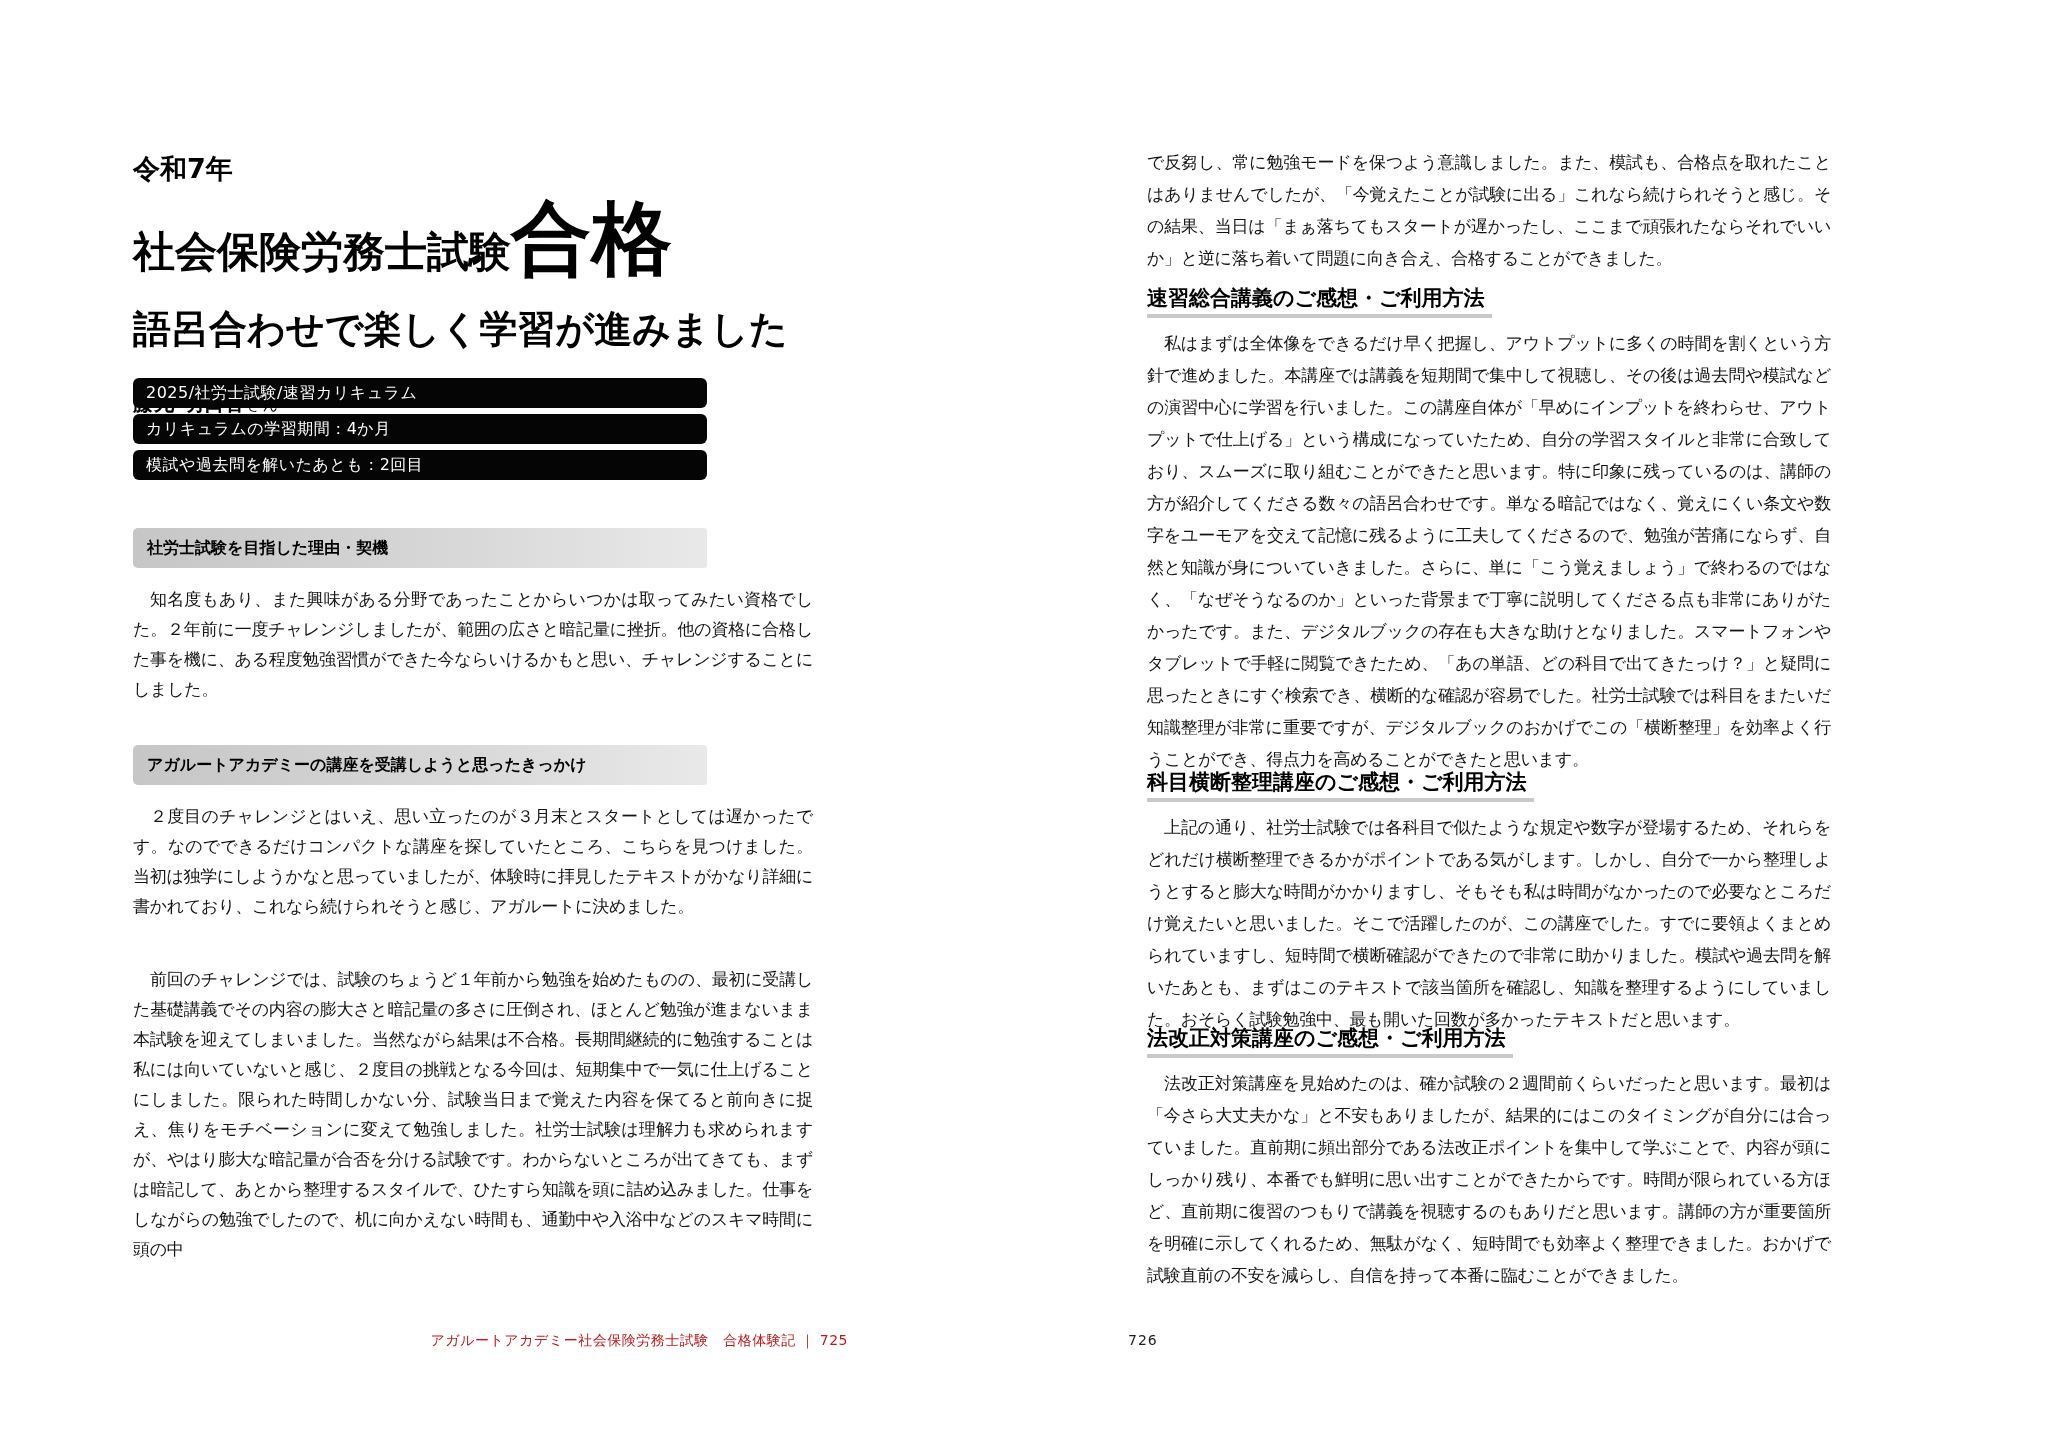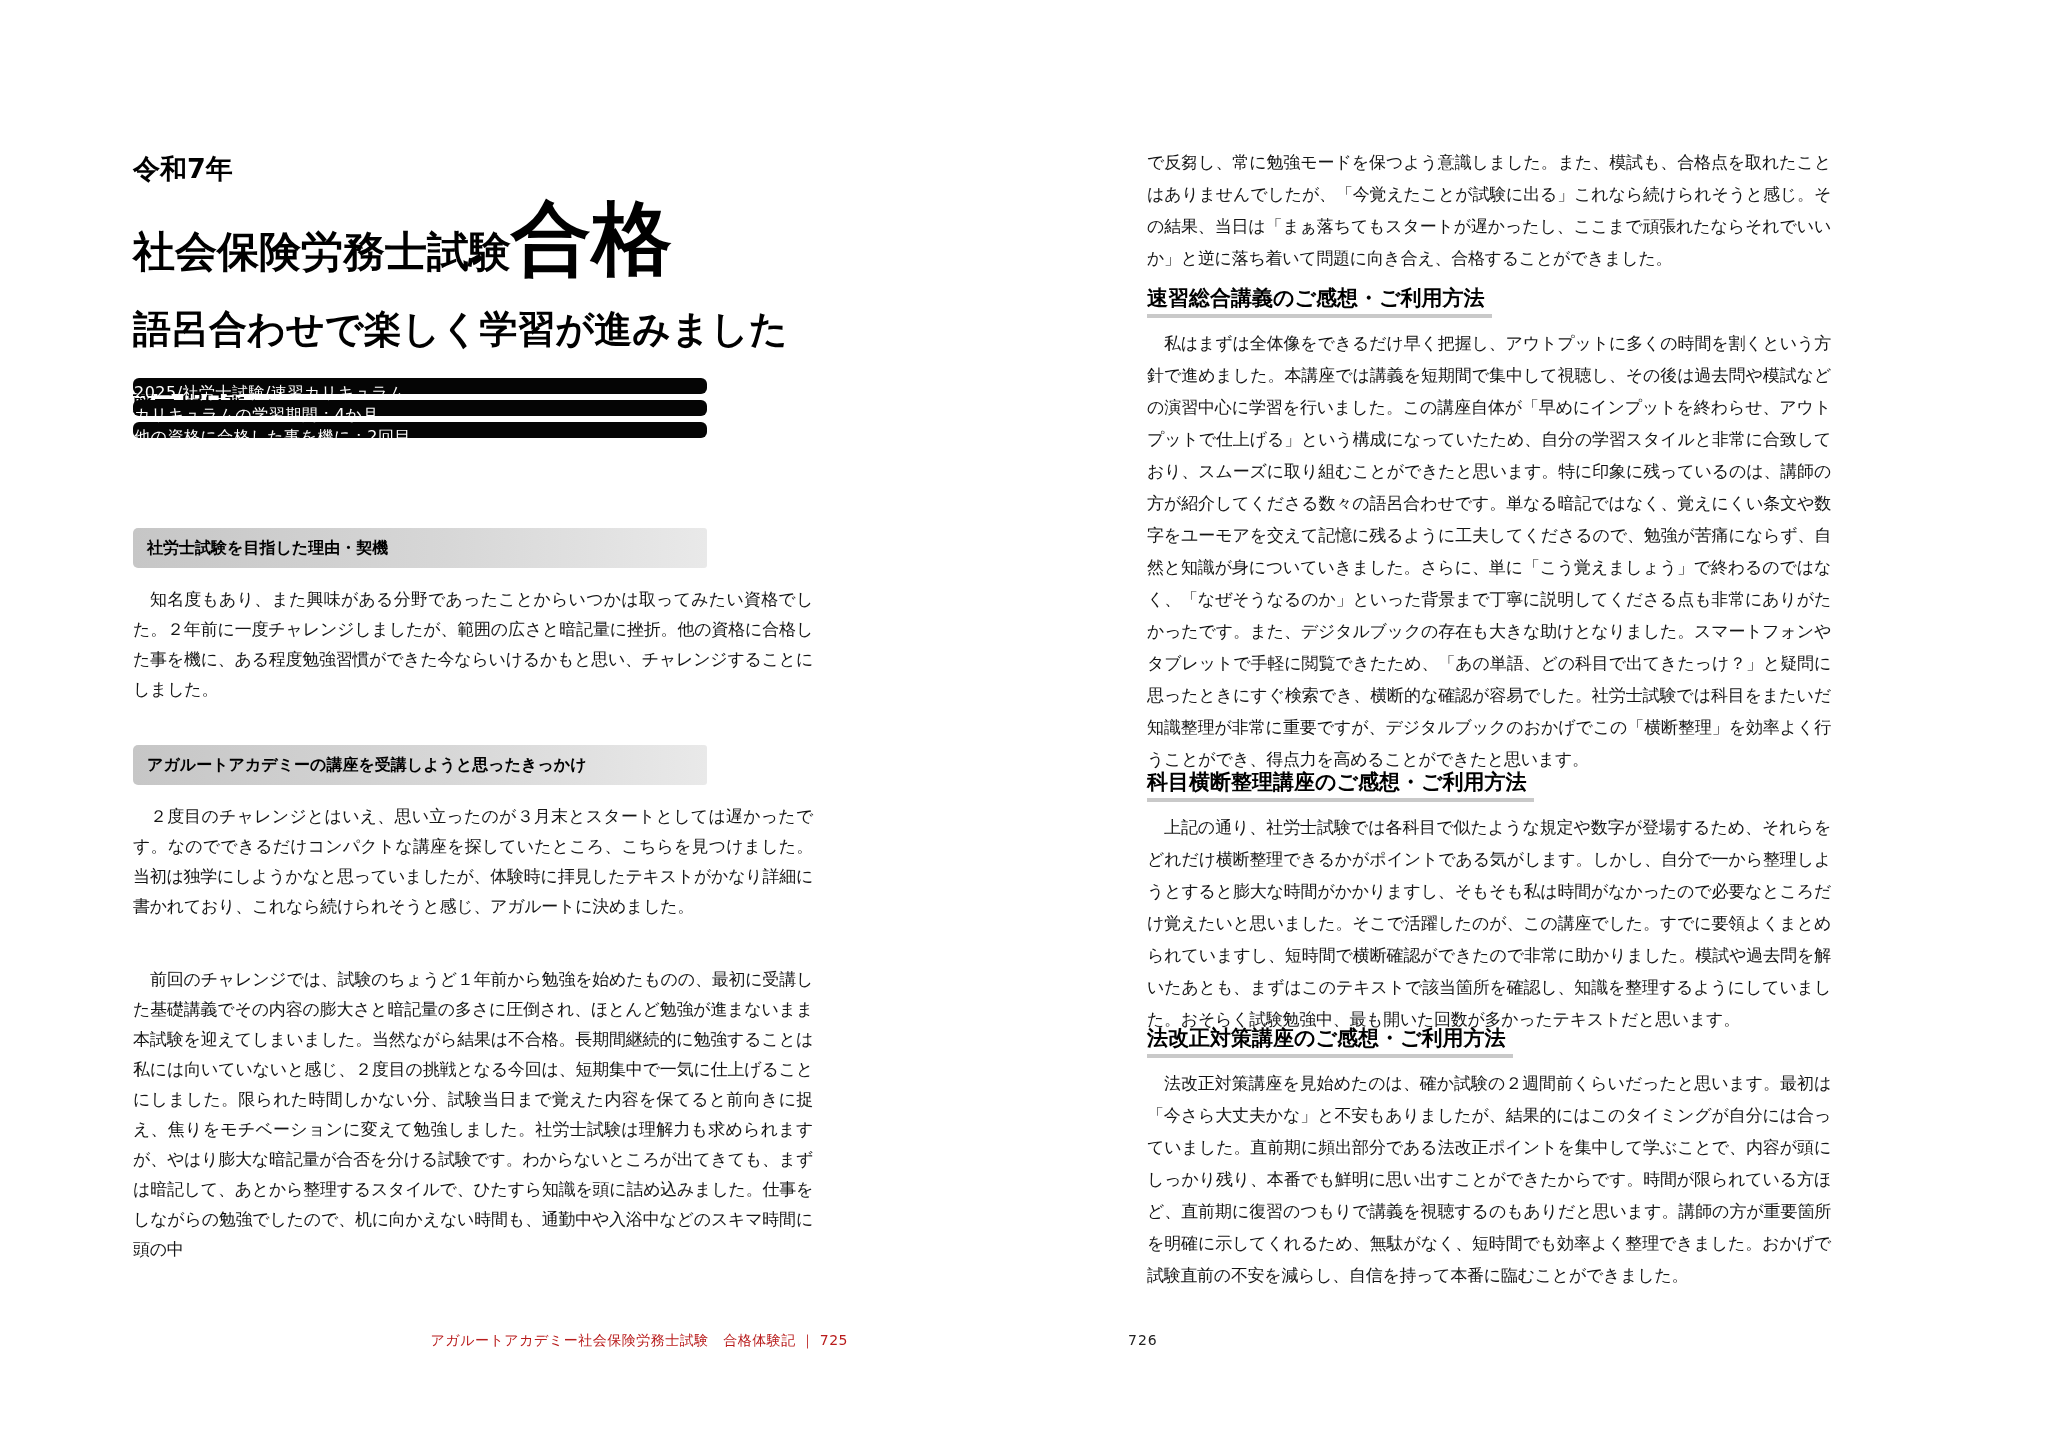--- a/index.html
+++ b/index.html
@@ -33,26 +33,26 @@
   }
   .author{
     margin-top:34px;
     font-family:"DejaVu Sans","Liberation Sans",sans-serif;
     font-weight:700;font-size:21px;color:#000;
   }
   .author .suffix{font-size:15px;font-weight:400;margin-left:2px;}
   .badges{position:absolute;left:133px;top:378px;width:574px;}
   .badge{
     box-sizing:border-box;
-    height:16px;margin-bottom:6px;
+    height:30px;margin-bottom:6px;
     background:#050505;color:#ffffff;
     border-radius:6px;
     font-family:"DejaVu Sans","Liberation Sans",sans-serif;
     font-size:16px;line-height:30px;
-    padding-left:1px;
+    padding-left:13px;
     letter-spacing:0.5px;
   }
   .lp-sec{position:absolute;left:133px;width:680px;}
   .lp-sec.sec1{top:528px;}
   .lp-sec.sec2{top:745px;}
   .lp-sec.sec3{top:948px;}
   .lp-heading{
     box-sizing:border-box;
     width:574px;height:40px;margin:0;
     background:linear-gradient(90deg,#c6c6c6 0%,#d7d7d7 55%,#e9e9e9 100%);
@@ -107,21 +107,21 @@
     </div>
     <div class="subtitle">語呂合わせで楽しく学習が進みました</div>
     <div class="author">
       <span>藤元 明日香</span><span class="suffix">さん</span>
     </div>
   </header>
 
   <div class="badges">
     <div class="badge">2025/社労士試験/速習カリキュラム</div>
     <div class="badge">カリキュラムの学習期間：4か月</div>
-    <div class="badge">他の資格に合格した事を機に：2回目</div>
+    <div class="badge">模試や過去問を解いたあとも：2回目</div>
   </div>
 
   <section class="lp-sec sec1">
     <h2 class="lp-heading">社労士試験を目指した理由・契機</h2>
     <p class="body-text indent">知名度もあり、また興味がある分野であったことからいつかは取ってみたい資格でした。２年前に一度チャレンジしましたが、範囲の広さと暗記量に挫折。他の資格に合格した事を機に、ある程度勉強習慣ができた今ならいけるかもと思い、チャレンジすることにしました。</p>
   </section>
 
   <section class="lp-sec sec2">
     <h2 class="lp-heading">アガルートアカデミーの講座を受講しようと思ったきっかけ</h2>
     <p class="body-text indent">２度目のチャレンジとはいえ、思い立ったのが３月末とスタートとしては遅かったです。なのでできるだけコンパクトな講座を探していたところ、こちらを見つけました。当初は独学にしようかなと思っていましたが、体験時に拝見したテキストがかなり詳細に書かれており、これなら続けられそうと感じ、アガルートに決めました。</p>

